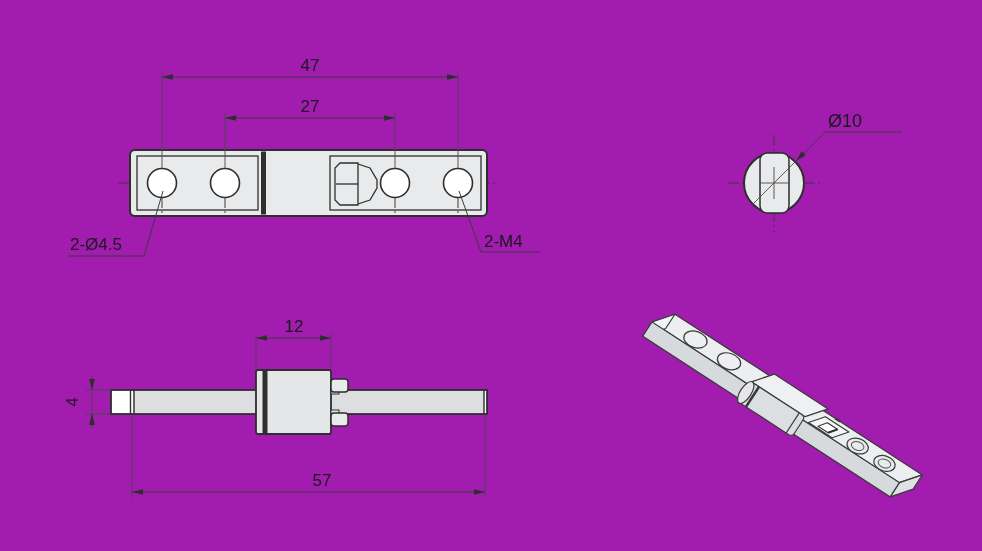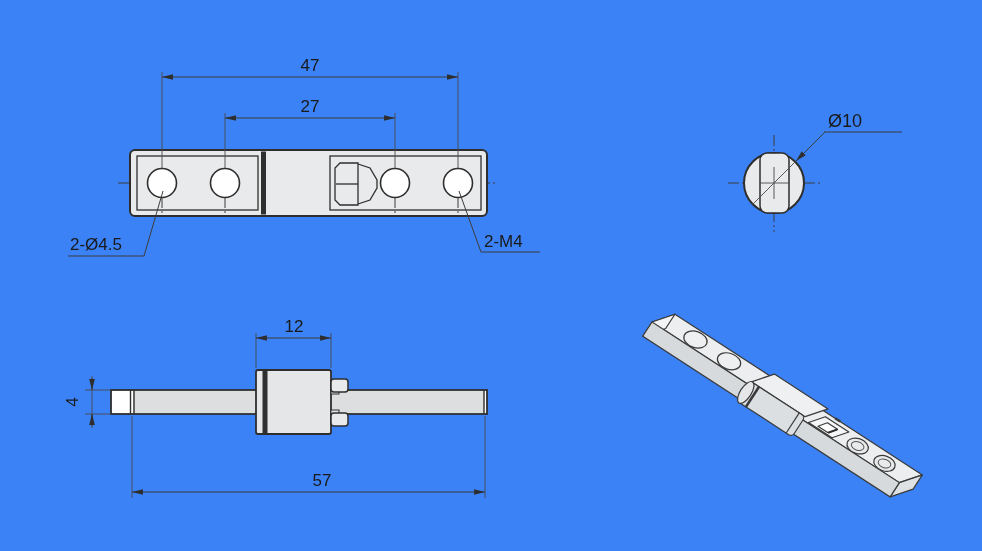--- a/index.html
+++ b/index.html
@@ -1,16 +1,16 @@
 <!DOCTYPE html>
 <html><head>
 <meta charset="utf-8">
 <style>
   html,body{margin:0;padding:0;background:#ffffff;}
-  .page{position:relative;width:982px;height:551px;background:#3b82f6;overflow:hidden;}
+  .page{position:relative;width:982px;height:551px;background:#a21caf;overflow:hidden;}
   svg{display:block;}
   text{font-family:"Liberation Sans","DejaVu Sans",sans-serif;fill:#1a1a1a;}
   .dim-text{font-size:17px;}
   .dim-text-lg{font-size:18px;}
   .thin{stroke:#3c3c3c;stroke-width:1;fill:none;}
   .xthin{stroke:#4a4a4a;stroke-width:0.9;fill:none;}
   .cl{stroke:#3c3c3c;stroke-width:1;fill:none;stroke-dasharray:11 3 2 3;}
   .part{fill:#e9eaeb;stroke:#2e2e2e;stroke-width:2;stroke-linejoin:round;}
   .inner{fill:none;stroke:#2e2e2e;stroke-width:1.3;}
   .hole{fill:#ffffff;stroke:#2e2e2e;stroke-width:1.6;}

